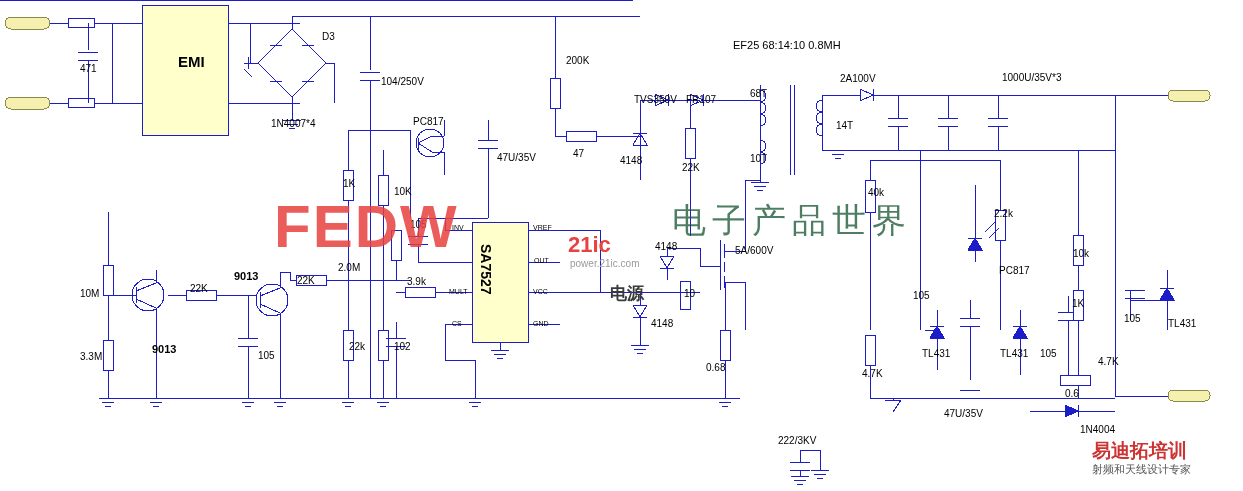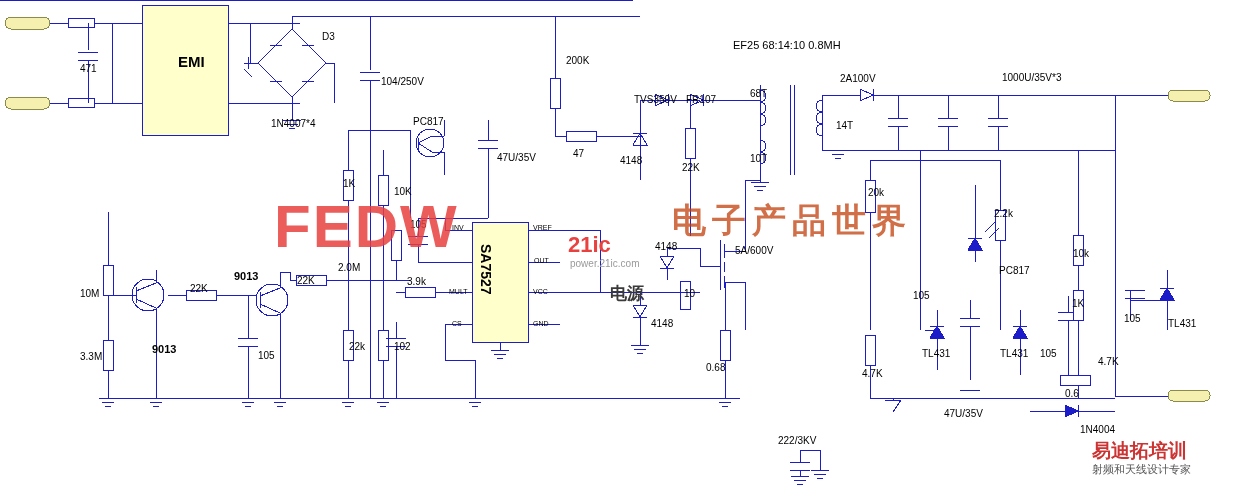--- a/index.html
+++ b/index.html
@@ -2,21 +2,21 @@
 <html><head>
 <meta charset="utf-8">
 <style>
   html,body{margin:0;padding:0;background:#ffffff;}
   body{width:1243px;height:491px;font-family:"Liberation Sans",sans-serif;overflow:hidden;position:relative;}
   #root{position:relative;width:1243px;height:491px;}
   .lbl{position:absolute;font-size:10px;color:#000;white-space:nowrap;line-height:11px;}
   .lbl.b{font-weight:bold;}
   .wm{position:absolute;white-space:nowrap;pointer-events:none;text-align:right;}
   .wm-red{color:#e8413f;font-weight:bold;}
-  .wm-gray{color:#c2410c;font-weight:bold;}
+  .wm-gray{color:#14532d;font-weight:normal;}
   svg{position:absolute;left:0;top:0;}
 </style>
 </head>
 <body>
 
 <div id="root">
 
   <svg width="1243" height="491">
     <g stroke="#1c1cc8" stroke-width="1" fill="none" shape-rendering="crispEdges">
 
@@ -433,21 +433,21 @@
   <div class="lbl" style="left:684px;top:288px">10</div>
   <div class="lbl" style="left:735px;top:245px">5A/600V</div>
   <div class="lbl" style="left:706px;top:362px">0.68</div>
   <div class="lbl" style="left:80px;top:288px">10M</div>
   <div class="lbl b" style="left:152px;top:344px;font-size:11px">9013</div>
   <div class="lbl b" style="left:234px;top:271px;font-size:11px">9013</div>
   <div class="lbl" style="left:190px;top:283px">22K</div>
   <div class="lbl" style="left:80px;top:351px">3.3M</div>
   <div class="lbl" style="left:258px;top:350px">105</div>
   <div class="lbl" style="left:778px;top:435px">222/3KV</div>
-  <div class="lbl" style="left:868px;top:187px">20k</div>
+  <div class="lbl" style="left:868px;top:187px">40k</div>
   <div class="lbl" style="left:994px;top:208px">2.2k</div>
   <div class="lbl" style="left:1073px;top:248px">10k</div>
   <div class="lbl" style="left:999px;top:265px">PC817</div>
   <div class="lbl" style="left:913px;top:290px">105</div>
   <div class="lbl" style="left:1040px;top:348px">105</div>
   <div class="lbl" style="left:1124px;top:313px">105</div>
   <div class="lbl" style="left:1072px;top:298px">1K</div>
   <div class="lbl" style="left:922px;top:348px">TL431</div>
   <div class="lbl" style="left:1000px;top:348px">TL431</div>
   <div class="lbl" style="left:1168px;top:318px">TL431</div>

